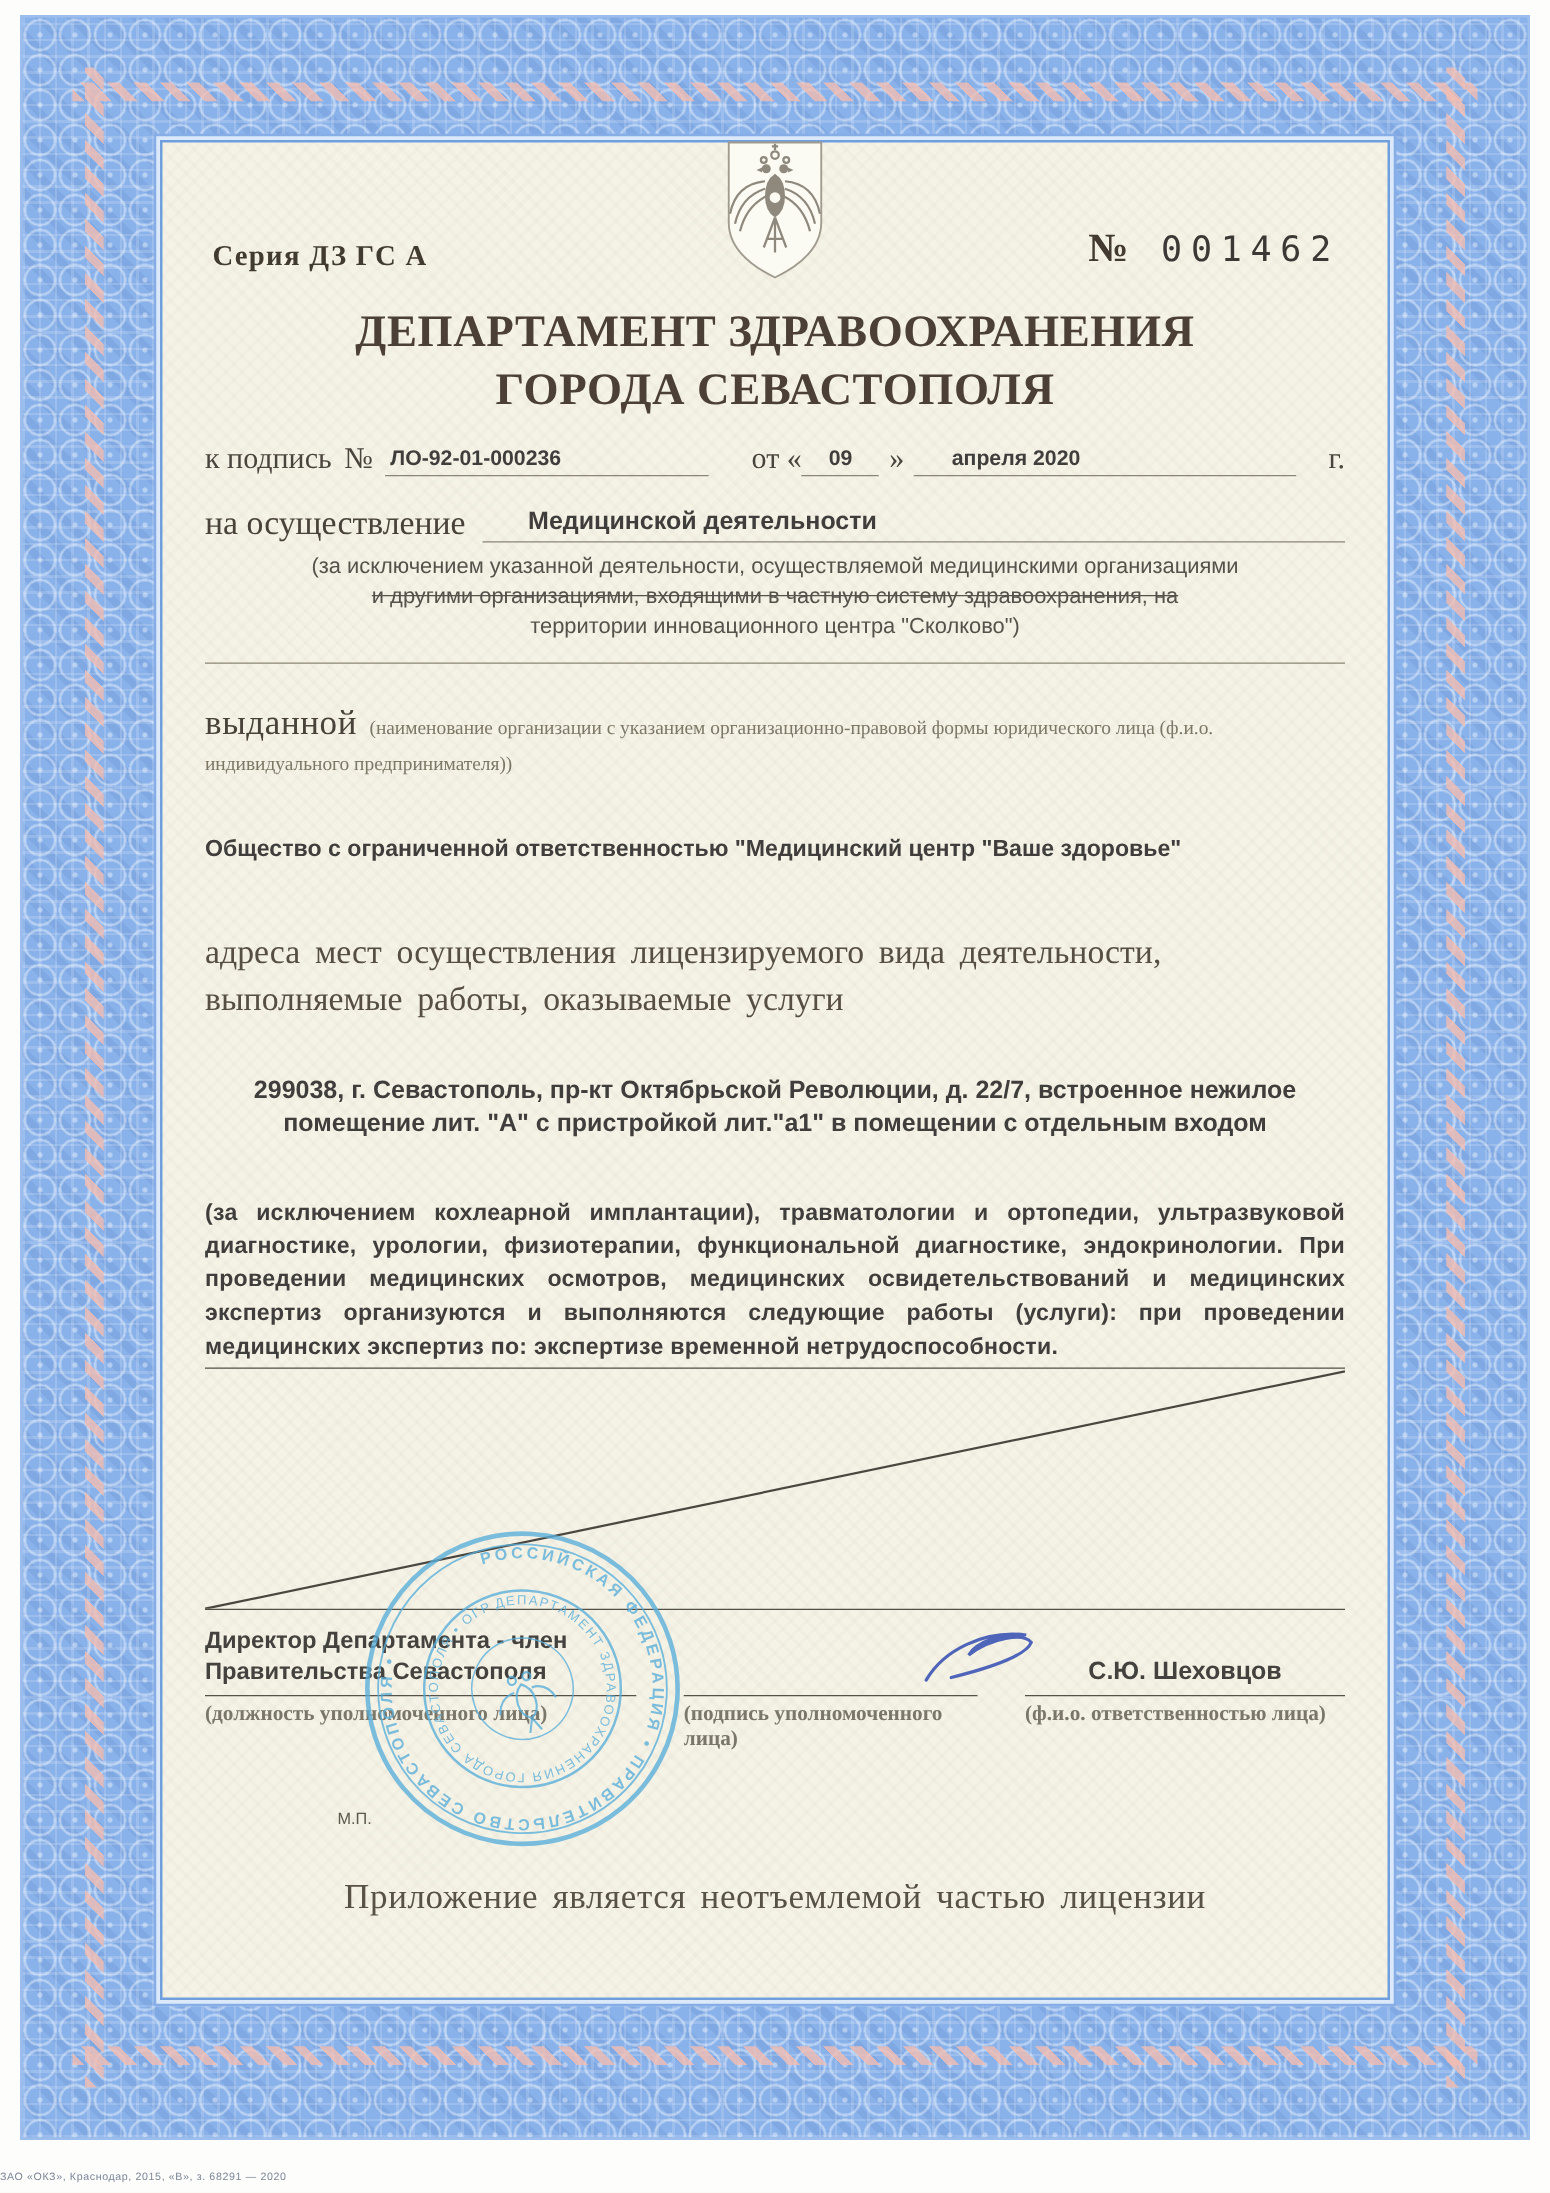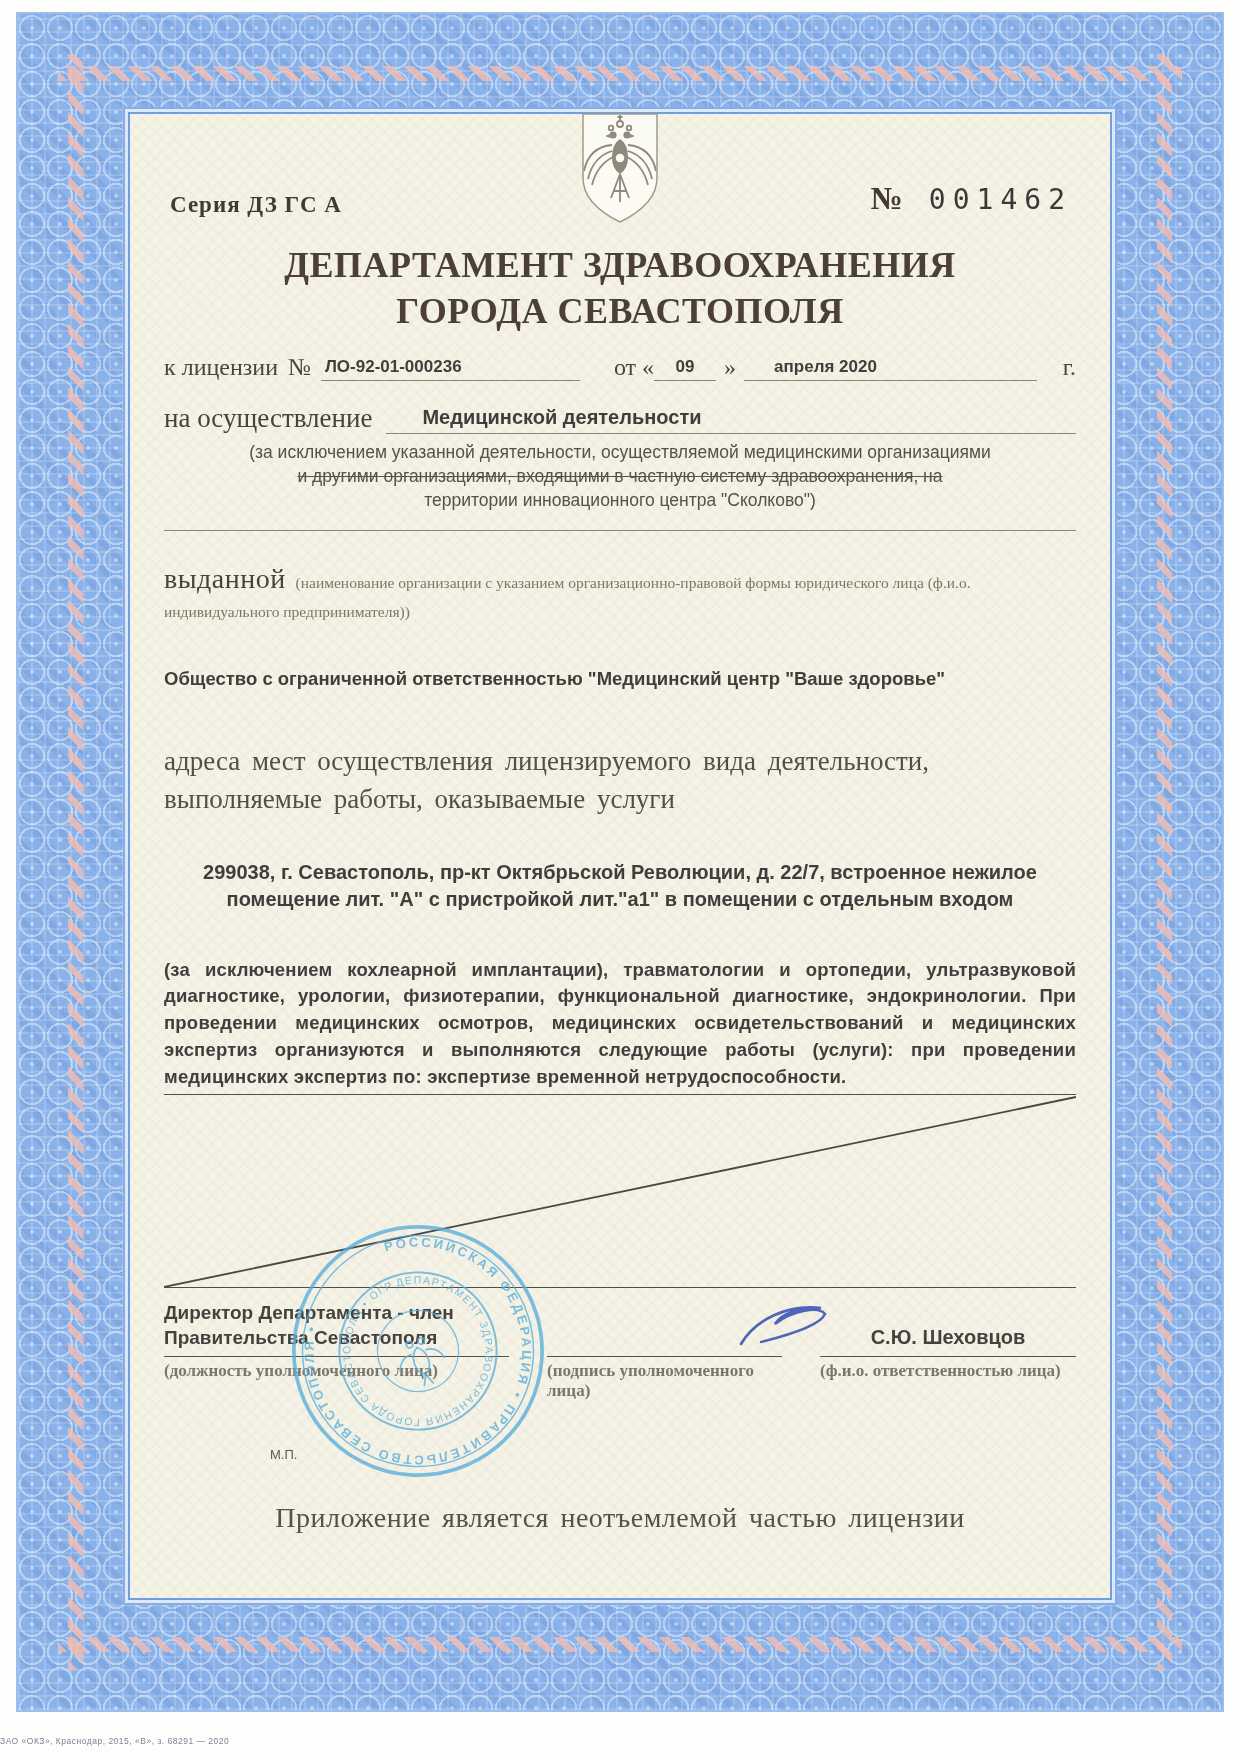--- a/index.html
+++ b/index.html
@@ -141,21 +141,21 @@
         </div>
       </div>
 
       <div class="dept">
         <div>ДЕПАРТАМЕНТ ЗДРАВООХРАНЕНИЯ</div>
         <div>ГОРОДА СЕВАСТОПОЛЯ</div>
       </div>
 
 
       <div class="row lic-row">
-        <span>к лицензии</span>
+        <span>к подпись</span>
         <span style="margin-left:10px;">№</span>
         <span class="lic-cell ul typed">ЛО-92-01-000236</span>
         <span class="ot">от «</span>
         <span class="day-cell ul typed">09</span>
         <span class="q2">»</span>
         <span class="date-cell ul typed">апреля 2020</span>
         <span class="g">г.</span>
       </div>
 
       <div class="row act-row">

